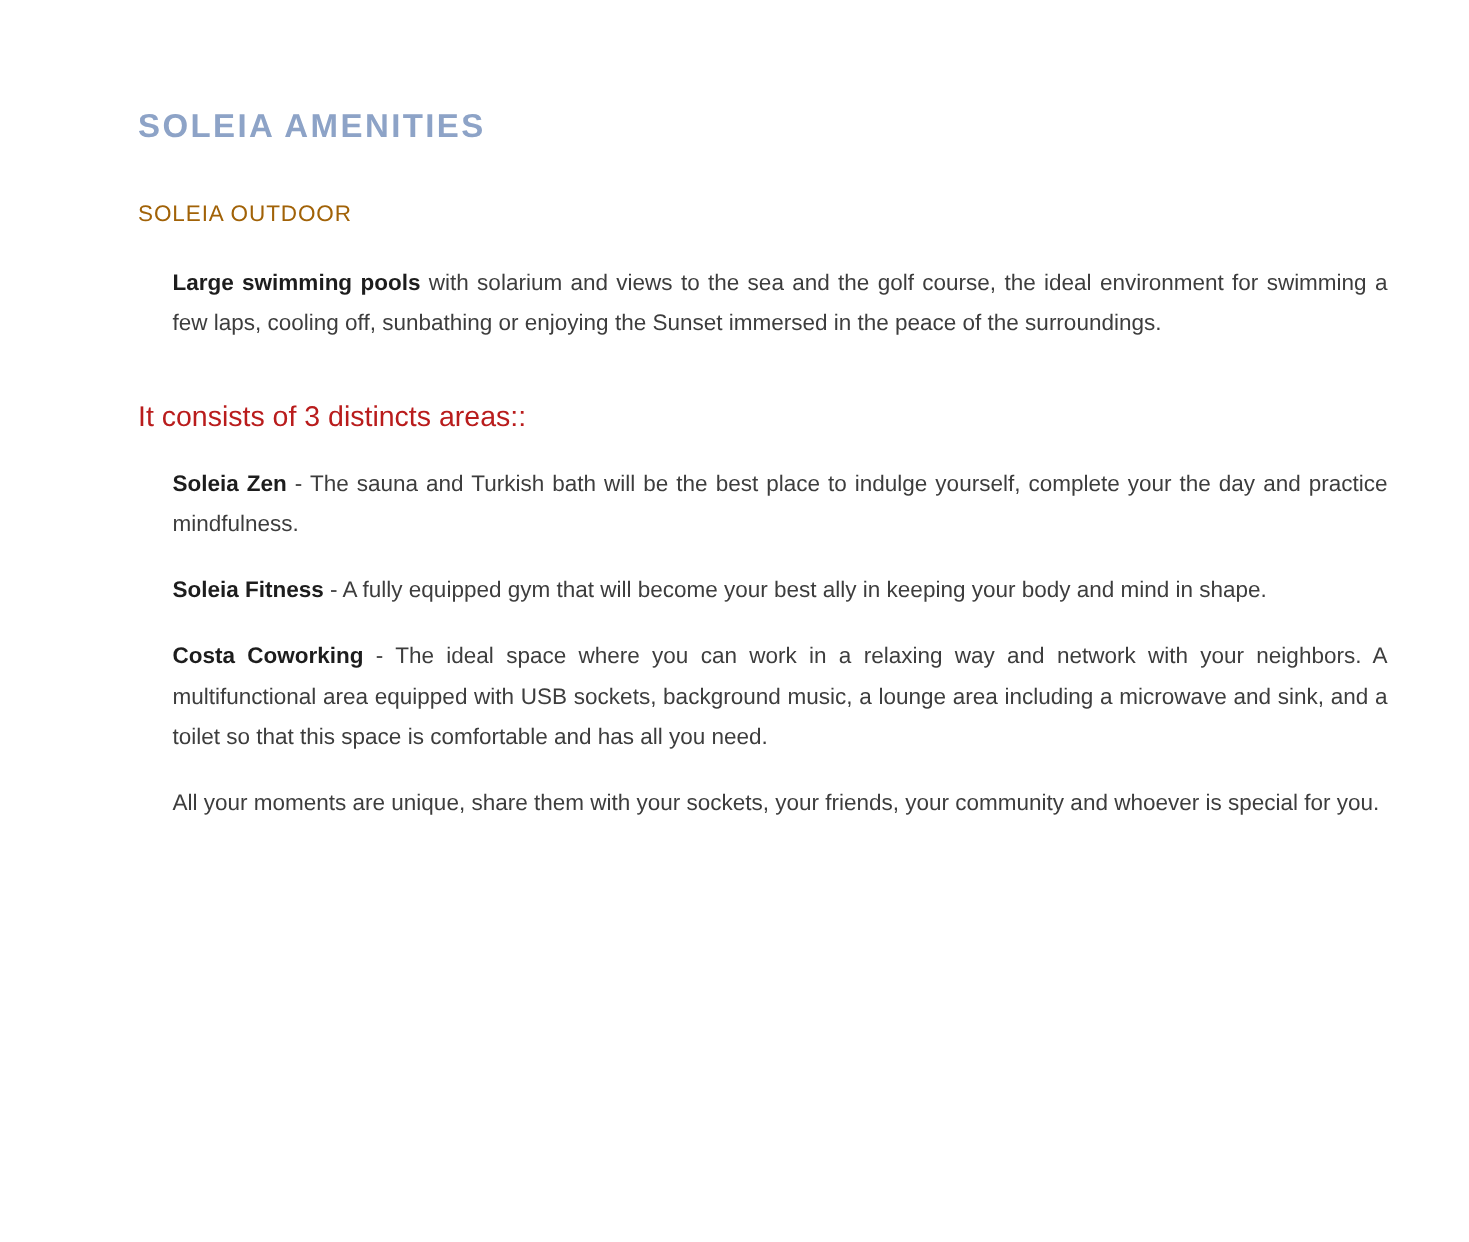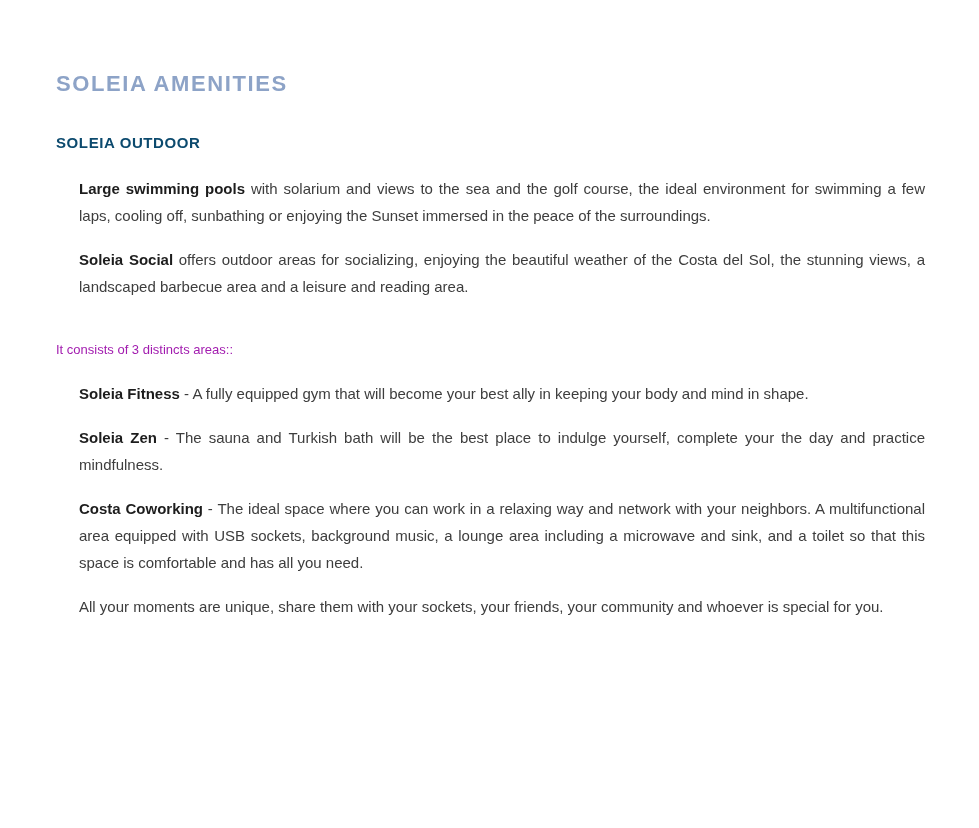--- a/index.html
+++ b/index.html
@@ -10,46 +10,46 @@
   body {
     width: 979px;
     height: 828px;
     font-family: "Liberation Sans", sans-serif;
     -webkit-font-smoothing: antialiased;
   }
   .page {
     box-sizing: border-box;
     width: 979px;
     height: 708px;
-    padding: 71px 53px 0 56px;
+    padding: 71px 53px 0 92px;
     background: #ffffff;
     overflow: hidden;
   }
   .doc-title {
     margin: 0 0 36px 0;
     font-size: 22px;
     font-weight: 800;
     letter-spacing: 1.6px;
     color: #8da3c7;
     line-height: 1.2;
   }
   .section-heading {
     margin: 0 0 22px 0;
     font-size: 15px;
-    font-weight: 700;
+    font-weight: 400;
     letter-spacing: 0.6px;
-    color: #0c4a6e;
+    color: #a16207;
     line-height: 1.3;
   }
   .section { margin: 0; }
   .section + .section { margin-top: 36px; }
   .intro-line {
     margin: 12px 0 17px 0;
-    font-size: 13px;
-    color: #a21caf;
+    font-size: 19px;
+    color: #b91c1c;
     line-height: 27px;
   }
   .para {
     margin: 0 1px 17px 23px;
     font-size: 15px;
     color: #3d3d3d;
     line-height: 27px;
     text-align: justify;
   }
   .para:last-child { margin-bottom: 0; }
@@ -63,29 +63,28 @@
 
 <div class="page">
 
   <h1 class="doc-title">SOLEIA AMENITIES</h1>
 
   <div class="section">
     <h2 class="section-heading">SOLEIA OUTDOOR</h2>
 
     <p class="para"><span class="lead">Large swimming pools</span><span> with solarium and views to the sea and the golf course, the ideal environment for swimming a few laps, cooling off, sunbathing or enjoying the Sunset immersed in the peace of the surroundings.</span></p>
 
-    <p class="para"><span class="lead">Soleia Social</span><span> offers outdoor areas for socializing, enjoying the beautiful weather of the Costa del Sol, the stunning views, a landscaped barbecue area and a leisure and reading area.</span></p>
   </div>
 
   <div class="section">
 
     <p class="intro-line">It consists of 3 distincts areas::</p>
 
+    <p class="para"><span class="lead">Soleia Zen</span><span> - The sauna and Turkish bath will be the best place to indulge yourself, complete your the day and practice mindfulness.</span></p>
+
     <p class="para"><span class="lead">Soleia Fitness</span><span> - A fully equipped gym that will become your best ally in keeping your body and mind in shape.</span></p>
-
-    <p class="para"><span class="lead">Soleia Zen</span><span> - The sauna and Turkish bath will be the best place to indulge yourself, complete your the day and practice mindfulness.</span></p>
 
     <p class="para"><span class="lead">Costa Coworking</span><span> - The ideal space where you can work in a relaxing way and network with your neighbors. A multifunctional area equipped with USB sockets, background music, a lounge area including a microwave and sink, and a toilet so that this space is comfortable and has all you need.</span></p>
 
     <p class="para"><span class="lead"></span><span>All your moments are unique, share them with your sockets, your friends, your community and whoever is special for you.</span></p>
   </div>
 
 </div>
 
 </body></html>

